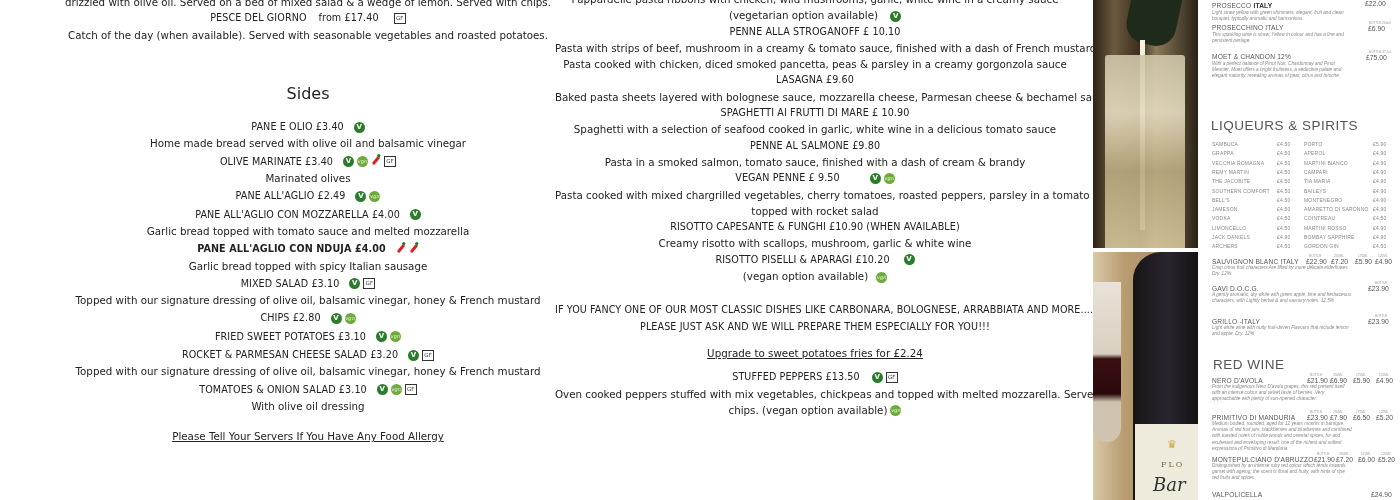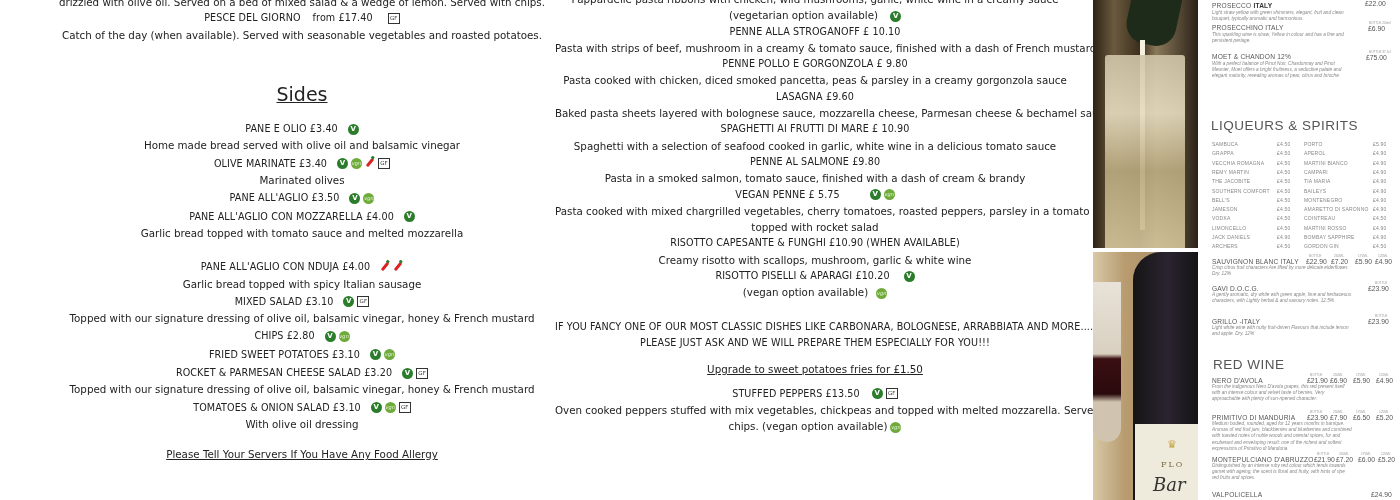--- a/index.html
+++ b/index.html
@@ -1,24 +1,24 @@
 <!DOCTYPE html>
 <html><head>
 <meta charset="utf-8">
 <style>
   html, body { margin:0; padding:0; }
   body { width:1400px; height:500px; overflow:hidden; background:#ffffff; position:relative;
          font-family:"DejaVu Sans", sans-serif; color:#222; }
   .page { position:absolute; top:0; background:#fff; text-align:center; font-size:10.5px; line-height:16.3px; }
-  #col1 { left:4px; width:548px;padding-left:24px; }
+  #col1 { left:10px; width:548px;padding-left:24px; }
   #col2 { left:555px; width:520px; }
   .t { display:block; white-space:nowrap; }
   .name { font-size:9.6px; letter-spacing:0.1px; }
   .desc { font-size:10.3px; }
-  .h1 { font-size:19px; text-decoration:underline; display:inline-block; }
+  .h1 { font-size:16px; display:inline-block; }
   .ulink { text-decoration:underline; font-size:10.3px; }
   .badge { display:inline-block; vertical-align:middle; margin-left:3px; }
   .v { width:11px; height:11px; border-radius:50%; background:#2b7d2b; color:#fff; font-size:7px; line-height:11px; font-weight:bold; text-align:center; }
   .vg { width:11px; height:11px; border-radius:50%; background:#6fab3a; color:#e9f7dd; font-size:5px; line-height:11px; font-style:italic; text-align:center; }
   .gf { width:10px; height:9px; border:1px solid #333; font-size:5.5px; line-height:9px; text-align:center; color:#333; background:#fff; }
   .chili { width:10px; height:3px; background:#d22; border-radius:2px; transform:rotate(-50deg); position:relative; top:-1px; }
   .chili::after { content:""; position:absolute; right:-2px; top:-1px; width:3px; height:3px; background:#2a7a2a; border-radius:1px; }
   .gap { margin-left:12px; }
 
   
@@ -58,24 +58,24 @@
 
   <div style="height:43px"></div>
   <span class="h1">Sides</span>
   <div style="height:14px"></div>
 
   <div id="sides">
       <span class="t name" style="margin-top: 2px;"><span>PANE E OLIO £3.40</span><span class="badge v" style="margin-left: 10px;">V</span></span>
       <span class="t desc">Home made bread served with olive oil and balsamic vinegar</span>
       <span class="t name" style="margin-top: 2px;"><span>OLIVE MARINATE £3.40</span><span class="badge v" style="margin-left: 10px;">V</span><span class="badge vg">vgn</span><span class="badge chili"></span><span class="badge gf">GF</span></span>
       <span class="t desc">Marinated olives</span>
-      <span class="t name" style="margin-top: 2px;"><span>PANE ALL'AGLIO £3.50</span><span class="badge v" style="margin-left: 10px;">V</span><span class="badge vg">vgn</span></span>
+      <span class="t name" style="margin-top: 2px;"><span>PANE ALL'AGLIO £2.49</span><span class="badge v" style="margin-left: 10px;">V</span><span class="badge vg">vgn</span></span>
       <span class="t name" style="margin-top: 2px;"><span>PANE ALL'AGLIO CON MOZZARELLA £4.00</span><span class="badge v" style="margin-left: 10px;">V</span></span>
       <span class="t desc">Garlic bread topped with tomato sauce and melted mozzarella</span>
-      <span class="t name" style="margin-top: 18px;"><span>PANE ALL'AGLIO CON NDUJA £4.00</span><span class="badge chili" style="margin-left: 10px;"></span><span class="badge chili"></span></span>
+      <span class="t name" style="margin-top: 2px; font-weight: bold;"><span>PANE ALL'AGLIO CON NDUJA £4.00</span><span class="badge chili" style="margin-left: 10px;"></span><span class="badge chili"></span></span>
       <span class="t desc">Garlic bread topped with spicy Italian sausage</span>
       <span class="t name" style="margin-top: 2px;"><span>MIXED SALAD £3.10</span><span class="badge v" style="margin-left: 10px;">V</span><span class="badge gf">GF</span></span>
       <span class="t desc">Topped with our signature dressing of olive oil, balsamic vinegar, honey &amp; French mustard</span>
       <span class="t name" style="margin-top: 2px;"><span>CHIPS £2.80</span><span class="badge v" style="margin-left: 10px;">V</span><span class="badge vg">vgn</span></span>
       <span class="t name" style="margin-top: 2px;"><span>FRIED SWEET POTATOES  £3.10</span><span class="badge v" style="margin-left: 10px;">V</span><span class="badge vg">vgn</span></span>
       <span class="t name" style="margin-top: 2px;"><span>ROCKET &amp; PARMESAN CHEESE SALAD £3.20</span><span class="badge v" style="margin-left: 10px;">V</span><span class="badge gf">GF</span></span>
       <span class="t desc">Topped with our signature dressing of olive oil, balsamic vinegar, honey &amp; French mustard</span>
       <span class="t name" style="margin-top: 2px;"><span>TOMATOES &amp; ONION SALAD £3.10</span><span class="badge v" style="margin-left: 10px;">V</span><span class="badge vg">vgn</span><span class="badge gf">GF</span></span>
       <span class="t desc">With olive oil dressing</span>
     </div>
@@ -83,41 +83,40 @@
   <div style="height:14px"></div>
   <span class="ulink t">Please Tell Your Servers If You Have Any Food Allergy</span>
 </div>
 
 <div id="col2" class="page">
   <span class="t desc" style="margin-top:-9px">Pappardelle pasta ribbons with chicken, wild mushrooms, garlic, white wine in a creamy sauce</span>
   <span class="t desc"><span>(vegetarian option available)</span><span class="badge v gap">V</span></span>
   <div id="pastas">
       <span class="t name"><span>PENNE ALLA STROGANOFF £ 10.10</span></span>
       <span class="t desc">Pasta with strips of beef, mushroom in a creamy &amp; tomato sauce, finished with a dash of French mustard</span>
-      <span class="t name"><span>PENNE POLLO E GORGONZOLA £ 9.80</span></span>
       <span class="t desc">Pasta cooked with chicken, diced smoked pancetta, peas &amp; parsley in a creamy gorgonzola sauce</span>
       <span class="t name"><span>LASAGNA £9.60</span></span>
       <span class="t desc">Baked pasta sheets layered with bolognese sauce, mozzarella cheese, Parmesan cheese &amp; bechamel sauce</span>
       <span class="t name"><span>SPAGHETTI AI FRUTTI DI MARE £ 10.90</span></span>
       <span class="t desc">Spaghetti with a selection of seafood cooked in garlic, white wine in a delicious tomato sauce</span>
       <span class="t name"><span>PENNE AL SALMONE £9.80</span></span>
       <span class="t desc">Pasta in a smoked salmon, tomato sauce, finished with a dash of cream &amp; brandy</span>
-      <span class="t name"><span>VEGAN PENNE £ 5.75</span><span class="badge v" style="margin-left: 30px;">V</span><span class="badge vg">vgn</span></span>
+      <span class="t name"><span>VEGAN PENNE £ 9.50</span><span class="badge v" style="margin-left: 30px;">V</span><span class="badge vg">vgn</span></span>
       <span class="t desc">Pasta cooked with mixed chargrilled vegetables, cherry tomatoes, roasted peppers, parsley in a tomato sauce &amp;</span>
       <span class="t desc"><span>topped with rocket salad</span></span>
       <span class="t name"><span>RISOTTO CAPESANTE &amp; FUNGHI £10.90 (WHEN AVAILABLE)</span></span>
       <span class="t desc">Creamy risotto with scallops, mushroom, garlic &amp; white wine</span>
       <span class="t name"><span>RISOTTO PISELLI &amp; APARAGI £10.20</span><span class="badge v" style="margin-left: 14px;">V</span></span>
       <span class="t desc"><span>(vegan option available)</span><span class="badge vg" style="margin-left: 8px;">vgn</span></span>
     </div>
   <div style="height:18px"></div>
   <span class="t name">IF YOU FANCY ONE OF OUR MOST CLASSIC DISHES LIKE CARBONARA, BOLOGNESE, ARRABBIATA AND MORE......</span>
   <span class="t name">PLEASE JUST ASK AND WE WILL PREPARE THEM ESPECIALLY FOR YOU!!!</span>
   <div style="height:10px"></div>
-  <span class="t ulink">Upgrade to sweet potatoes fries for £1.50</span>
+  <span class="t ulink">Upgrade to sweet potatoes fries for £2.24</span>
   <div style="height:8px"></div>
   <span class="t name"><span>STUFFED PEPPERS  £13.50</span><span class="badge v gap">V</span><span class="badge gf">GF</span></span>
   <span class="t desc">Oven cooked peppers stuffed with mix vegetables, chickpeas and topped with melted mozzarella. Served with</span>
   <span class="t desc"><span>chips. (vegan option available)</span><span class="badge vg">vgn</span></span>
 </div>
 
 <div class="photo1">
   <div class="bottle"></div>
   <div class="stream"></div>
   <div class="glass"></div>

